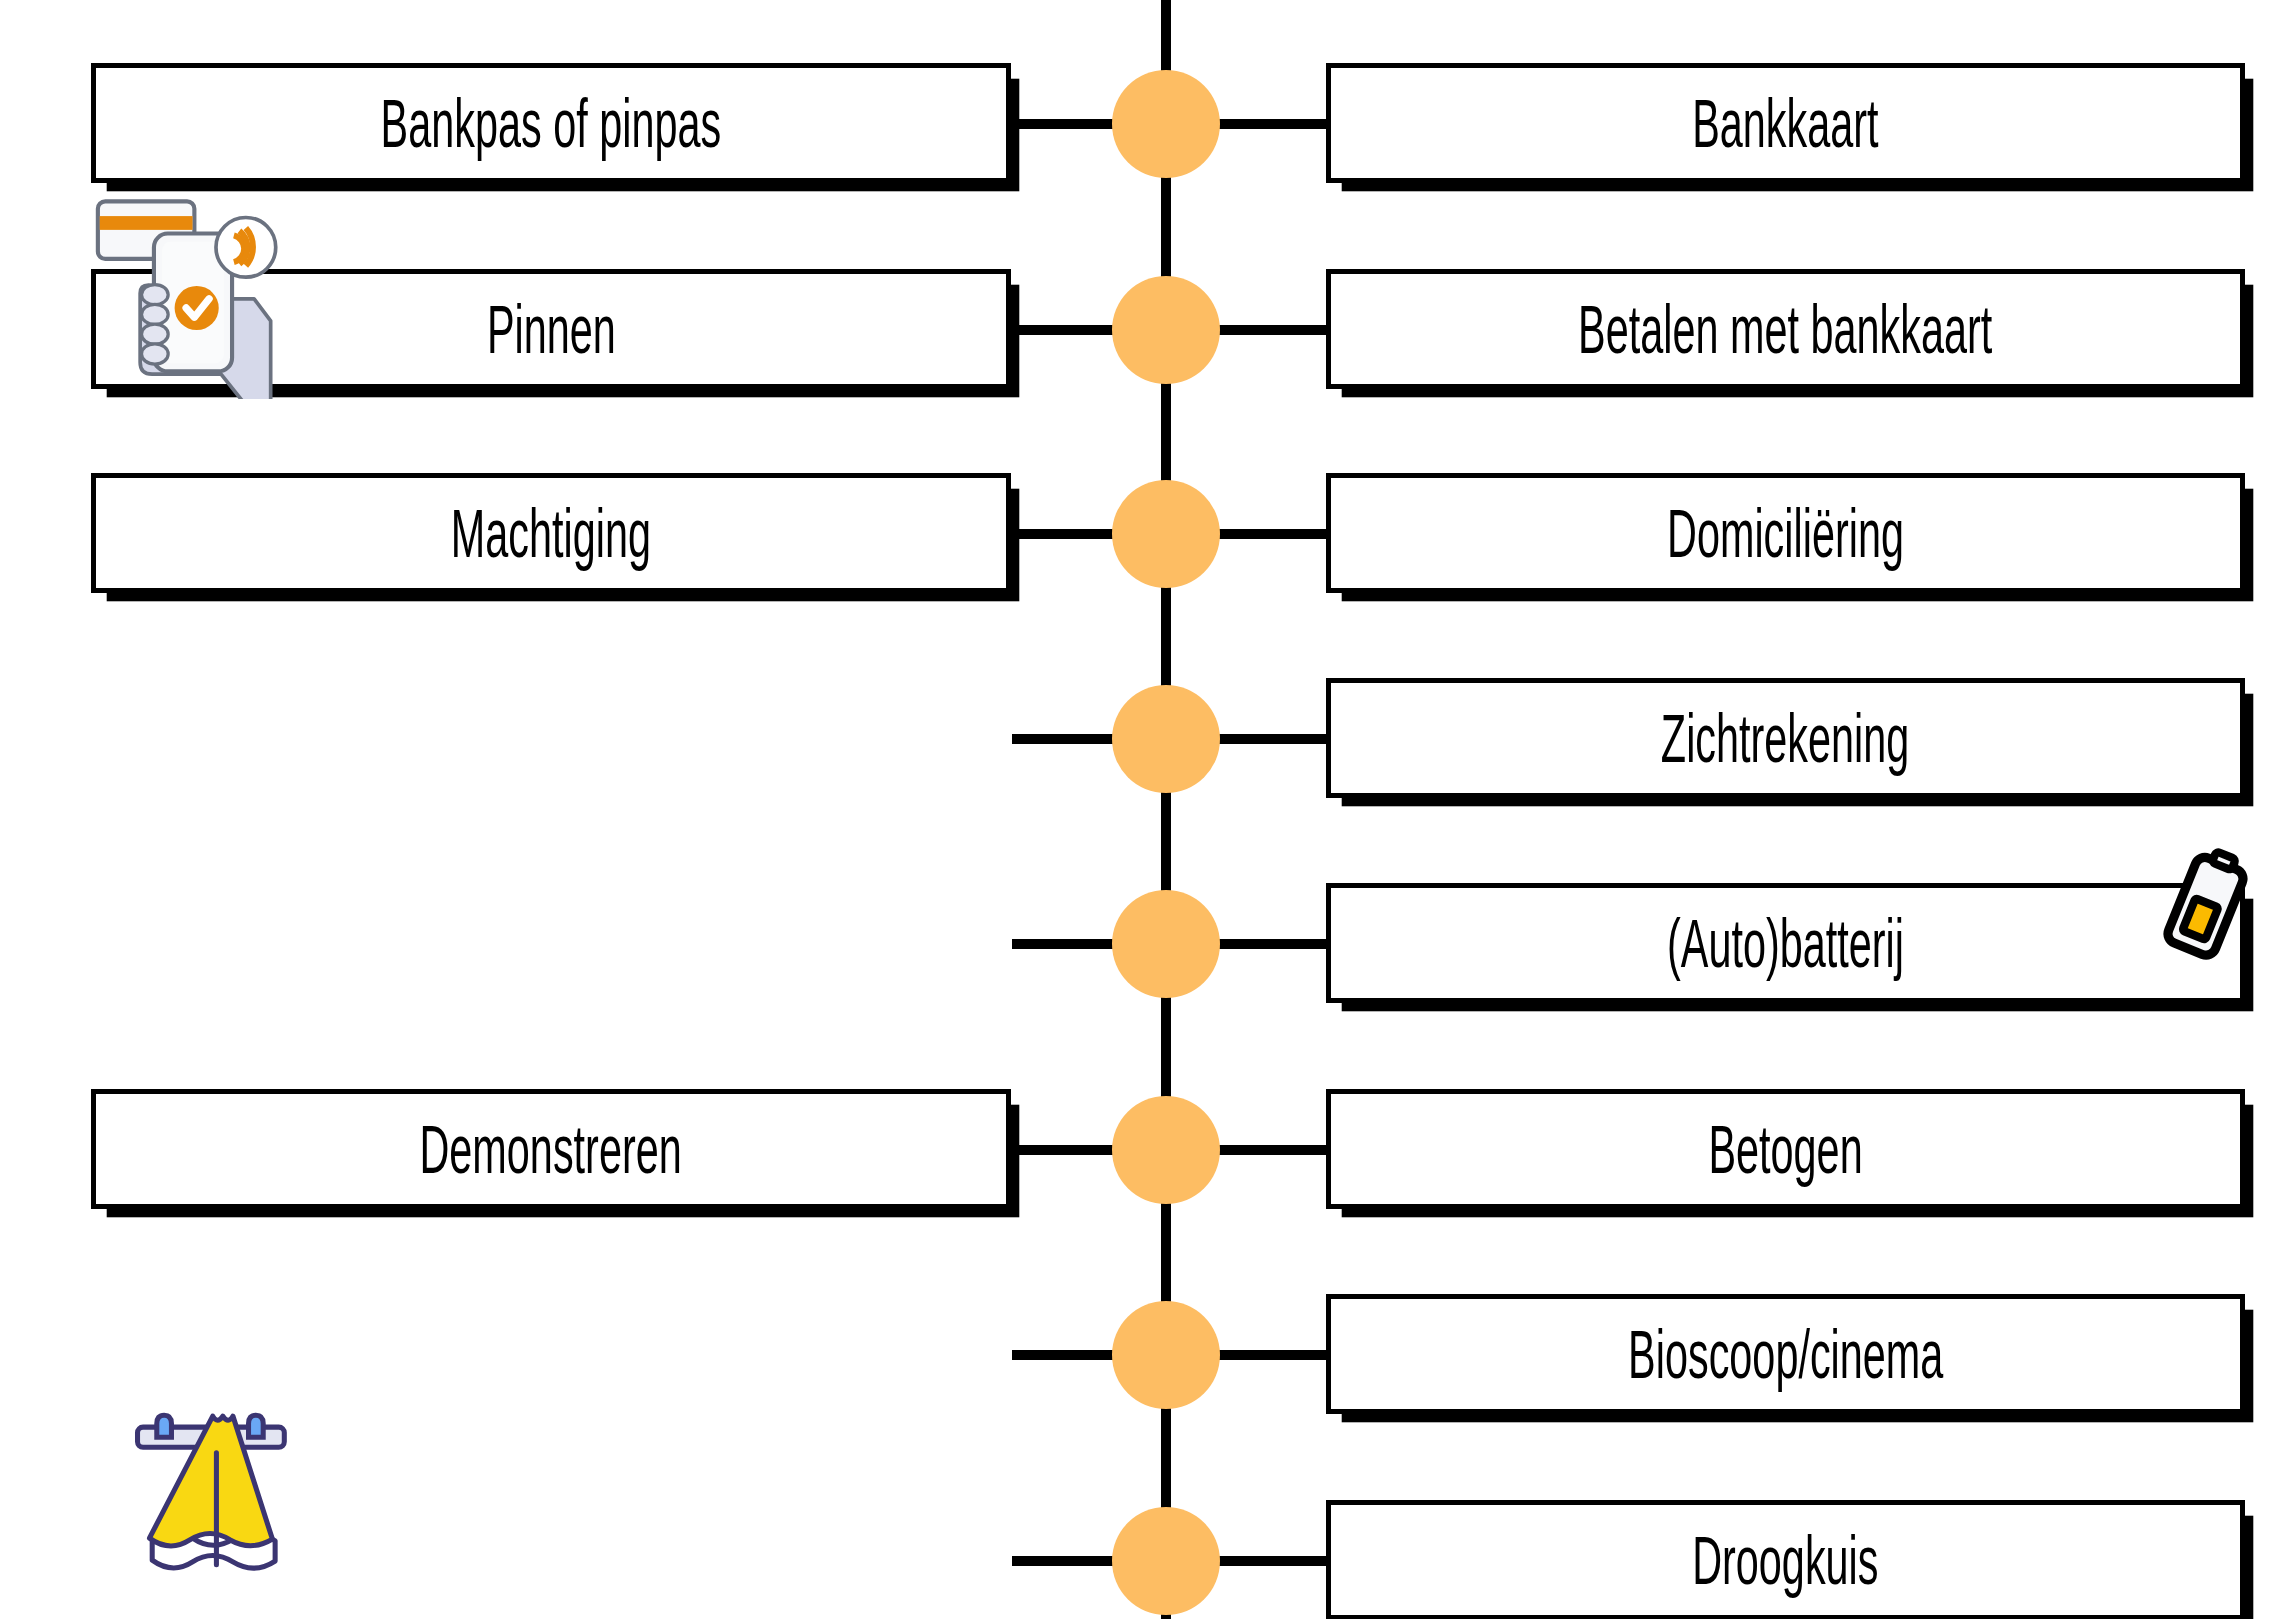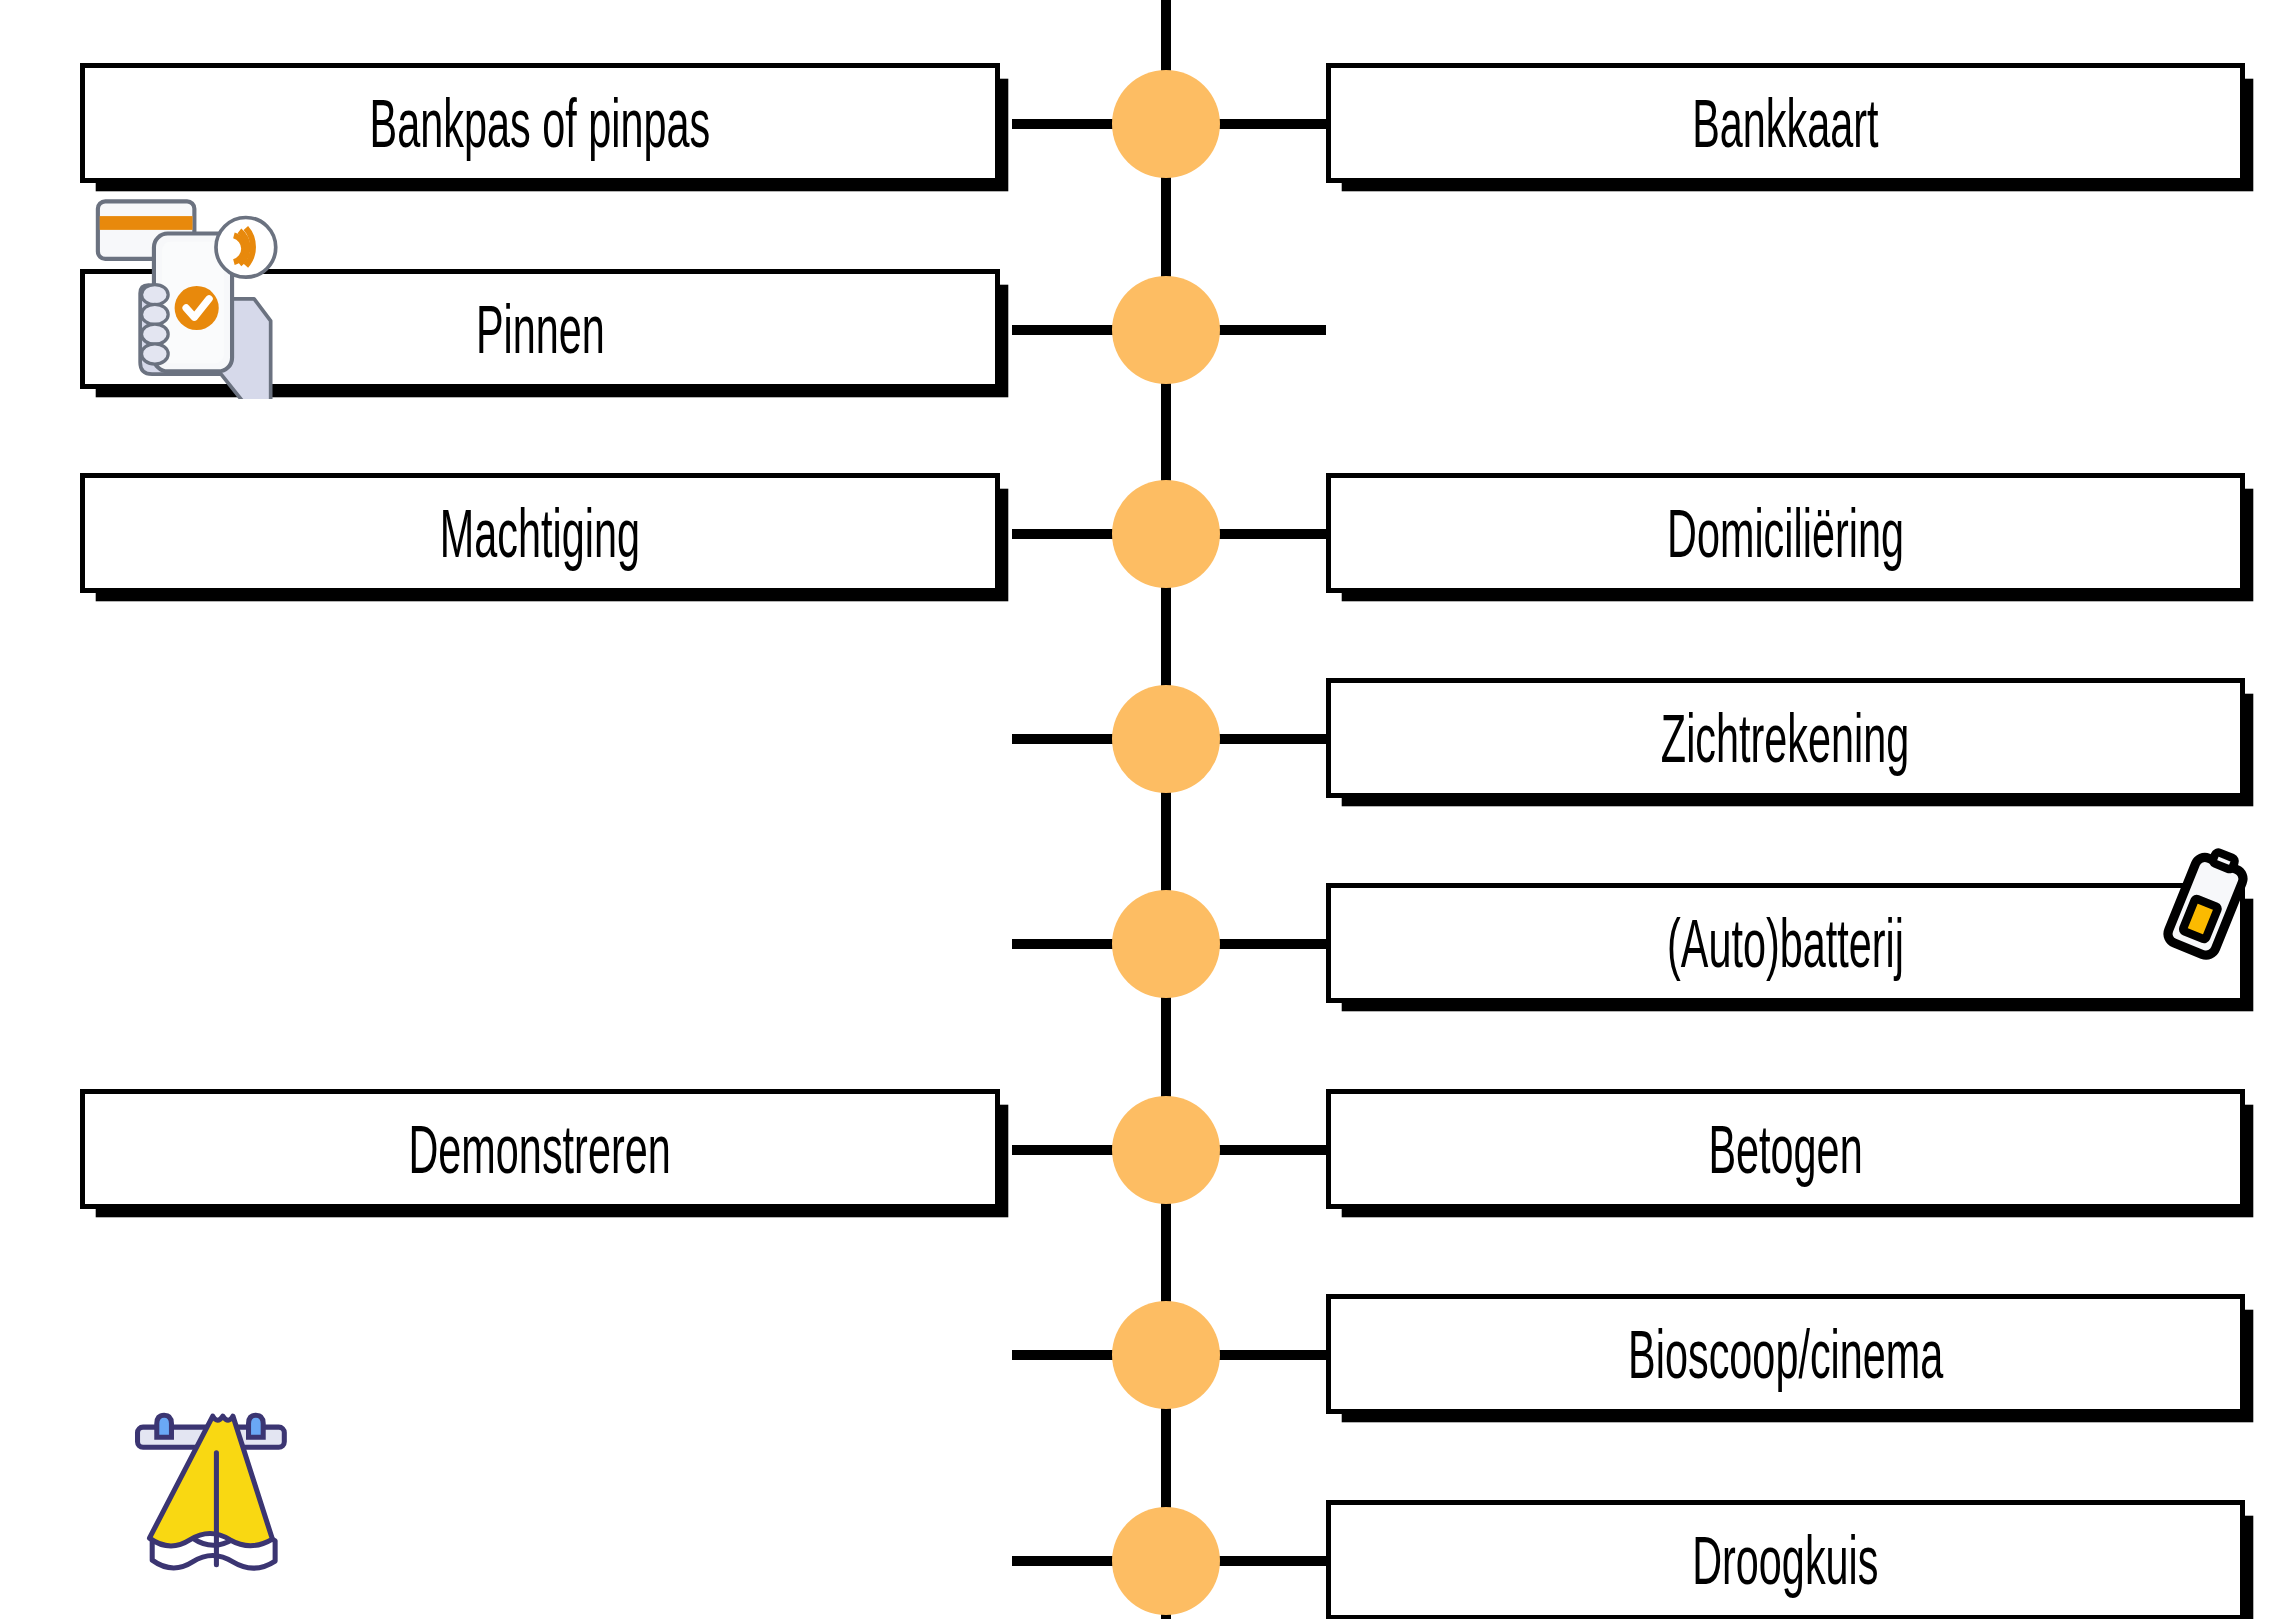--- a/index.html
+++ b/index.html
@@ -12,21 +12,21 @@
   .spine{position:absolute;left:1161px;top:0;width:10px;height:1620px;
          background:#000;z-index:1;}
 
   .row{position:absolute;left:0;width:2332px;height:156px;z-index:3;}
 
   
   .box{position:absolute;top:17.4px;height:120px;background:#ffffff;
        border:5.5px solid #000000;box-sizing:border-box;
        box-shadow:12px 12px 0 -3.7px #000000;
        display:flex;align-items:center;justify-content:center;z-index:4;}
-  .box.left{left:80px;width:920px;}
+  .box.left{left:91px;width:920px;}
   .box.right{left:1326px;width:919px;}
 
   .box span{
       font-family:"Liberation Sans","DejaVu Sans",sans-serif;
       font-size:69px;line-height:1;color:#000000;white-space:nowrap;
       transform:scaleX(0.60);transform-origin:center center;
       letter-spacing:0px;font-weight:400;}
 
   
   .conn{position:absolute;top:73px;height:10px;background:#000;z-index:2;}
@@ -66,20 +66,23 @@
     </div>
   </div>
 
   <div class="row" style="top:252px">
     <div class="box left">
       <span>Pinnen</span>
     </div>
     <div class="conn l"></div>
     <div class="node"></div>
     <div class="conn r"></div>
+    <div class="box right">
+      <span>Betalen met bankkaart</span>
+    </div>
 
     <svg class="art" id="art-pay" viewBox="0 0 470 470">
 
       <rect x="28" y="40" width="210" height="125" rx="16" fill="#f7f8fa" stroke="#6b7280" stroke-width="9"></rect>
       <rect x="32" y="72" width="202" height="30" fill="#e8890c"></rect>
 
       <path d="M138 222 q-18 0 -18 18 v150 q0 26 26 26 h150 l48 60 h60 V300 l-36 -48 h-96 z" fill="#d6d9ea" stroke="#6b7280" stroke-width="8" stroke-linejoin="round"></path>
 
       <rect x="150" y="110" width="170" height="300" rx="30" fill="#f7f8fa" stroke="#6b7280" stroke-width="9"></rect>
       <rect x="168" y="128" width="134" height="264" rx="18" fill="#fafbfc"></rect>

